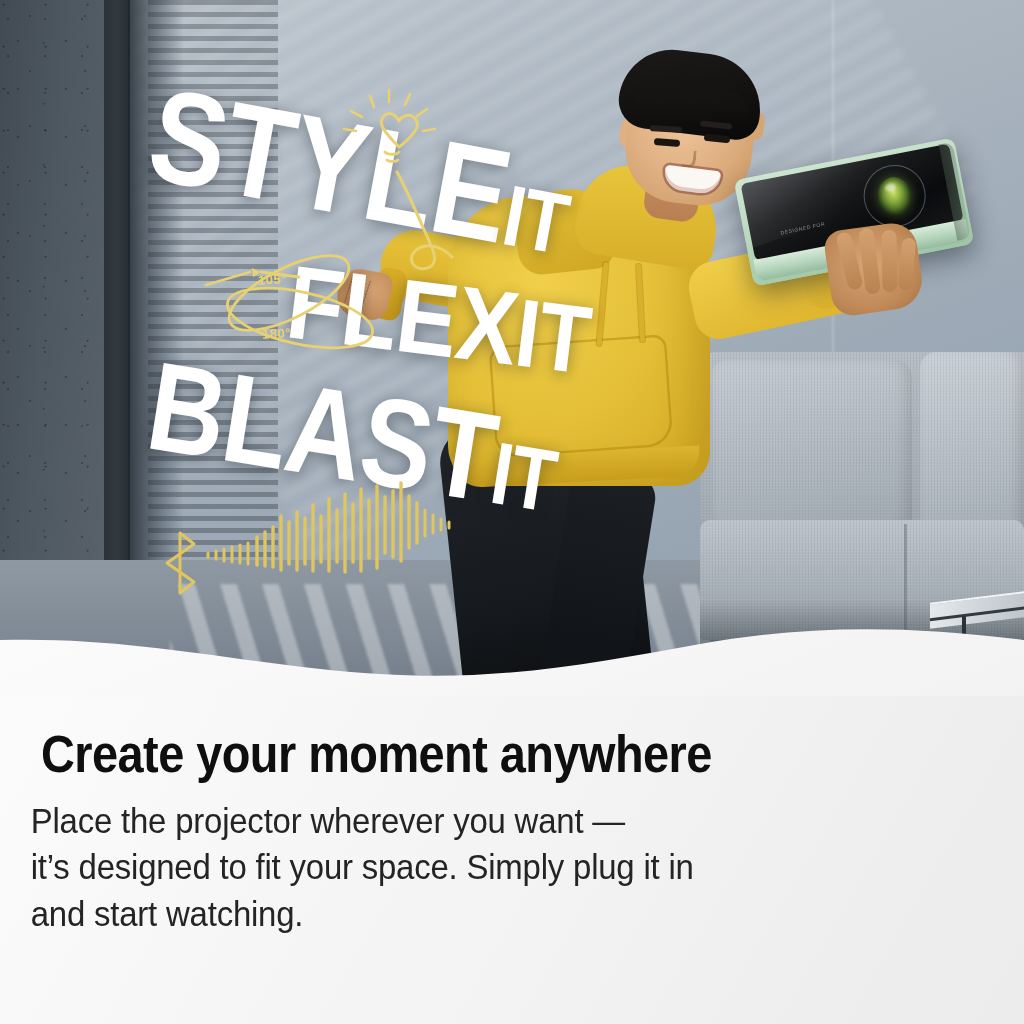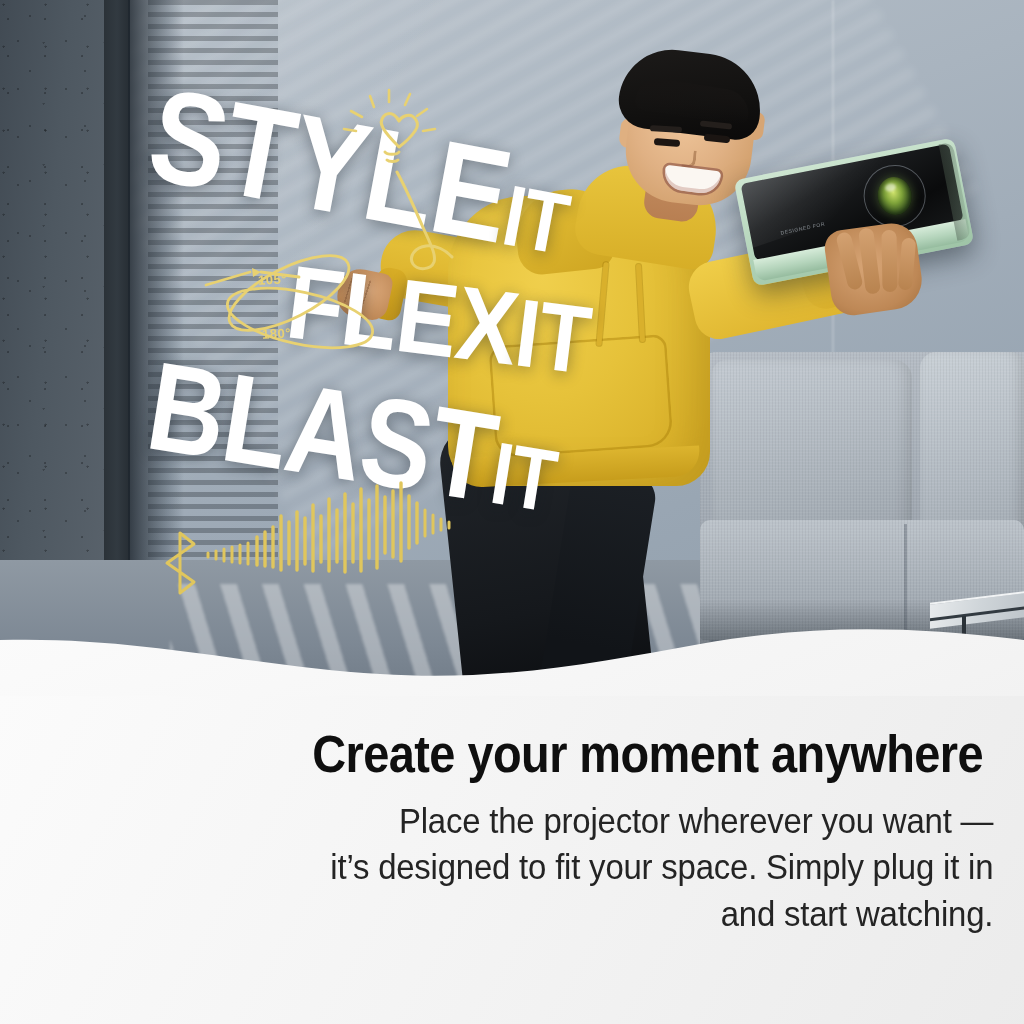--- a/index.html
+++ b/index.html
@@ -532,21 +532,21 @@
   }
   .panel-fill {
     position: absolute;
     left: 0; top: 44px; width: 1024px; height: 380px;
     background: linear-gradient(120deg, #fbfbfb 0%, #f4f4f4 46%, #ebebeb 100%);
   }
 
   .copy {
     position: absolute;
     left: 0; top: 728px; width: 1024px;
-    text-align: right;
+    text-align: left;
   }
   .headline2 {
     font-family: "Liberation Sans Narrow", "Liberation Sans", sans-serif;
     font-weight: 700;
     font-size: 51px;
     letter-spacing: -0.6px;
     color: #0f0f0f;
     transform: scaleX(.92);
     line-height: 1.05;
   }

